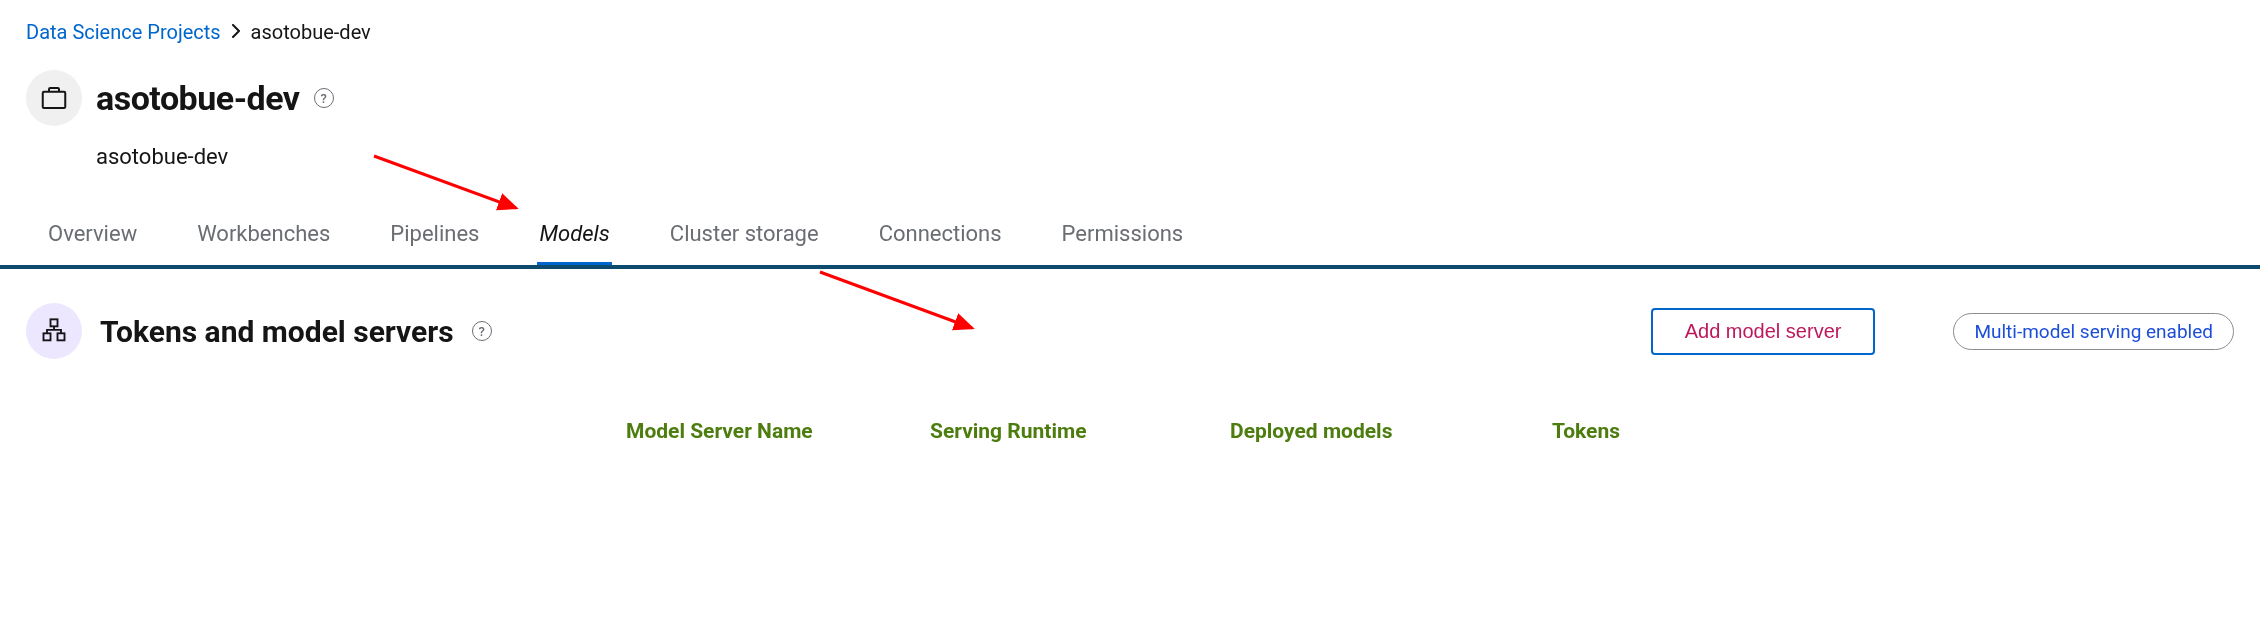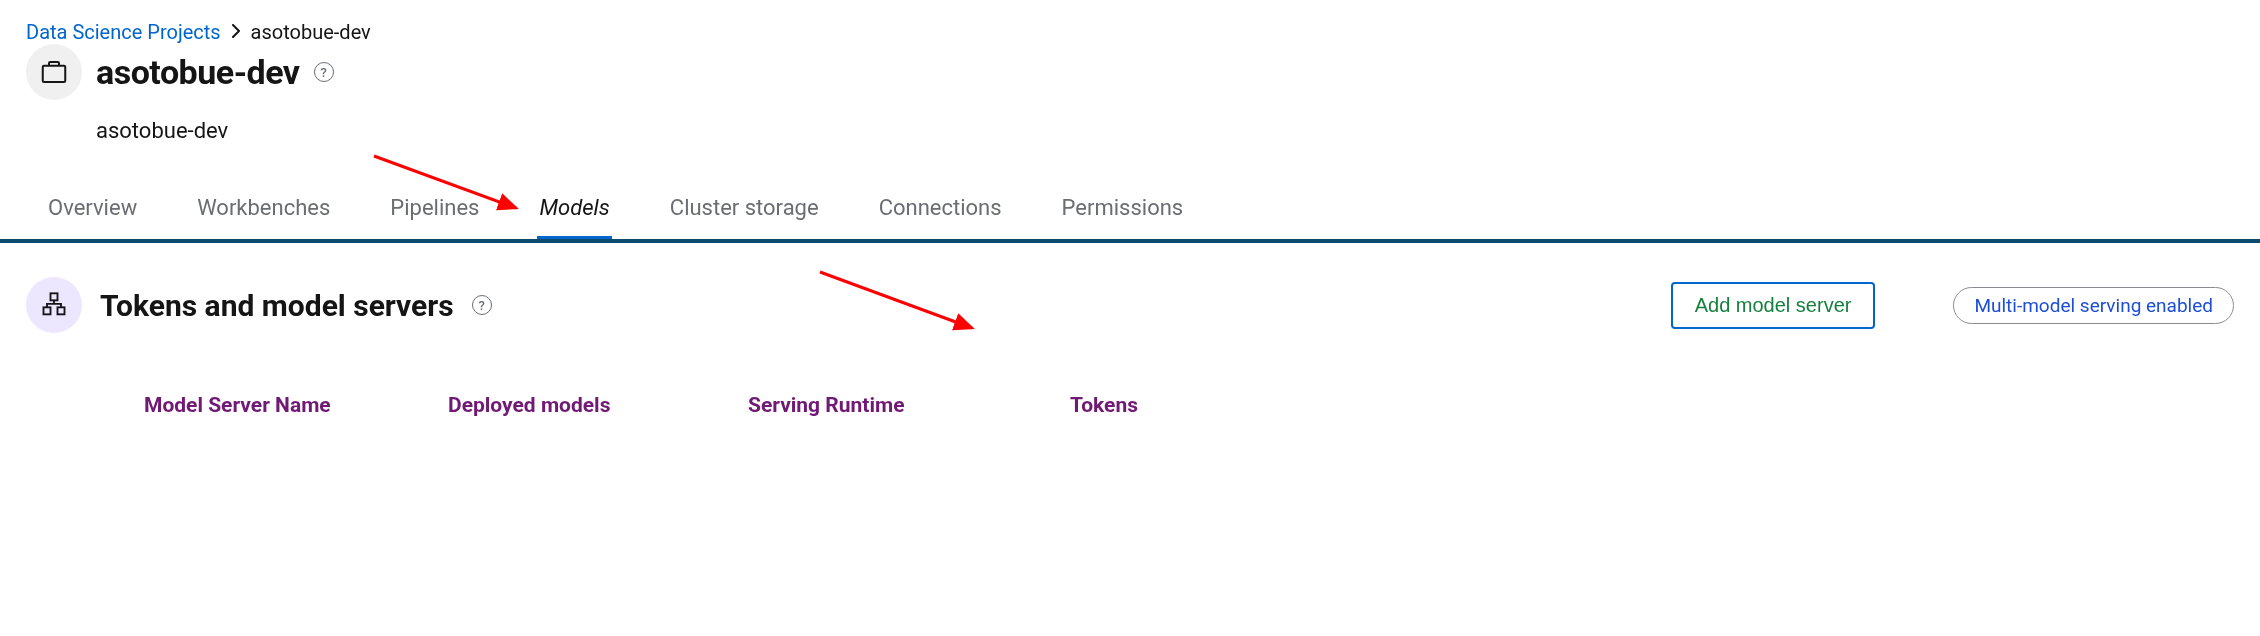--- a/index.html
+++ b/index.html
@@ -10,20 +10,21 @@
     background: #fff;
     width: 2260px;
   }
   .page { padding: 20px 26px 0 26px; }
 
   .breadcrumb {
     display: flex;
     align-items: center;
     gap: 10px;
     font-size: 20px;
+    margin-bottom: 26px;
   }
   .breadcrumb a { color: #0066cc; text-decoration: none; }
   .breadcrumb .sep { color: #151515; font-size: 14px; }
   .breadcrumb .current { color: #151515; }
 
   .title-row {
     display: flex;
     align-items: center;
     gap: 14px;
     margin-bottom: 18px;
@@ -94,24 +95,24 @@
   }
   .section-icon-wrap svg { width: 28px; height: 28px; }
   h2.section-title {
     font-size: 30px;
     font-weight: 700;
   }
   .spacer { flex: 1; }
 
   .btn-primary-outline {
     border: 2.5px solid #0066cc;
-    color: #15803d;
+    color: #be185d;
     background: #fff;
     font-size: 20px;
-    padding: 10px 22px;
+    padding: 10px 32px;
     border-radius: 4px;
     cursor: pointer;
     font-weight: 400;
   }
   .badge {
     border: 1.5px solid #8a8d90;
     border-radius: 999px;
     background: #fff;
     color: #1d4ed8;
     font-size: 19px;
@@ -119,21 +120,22 @@
     margin-left: 60px;
   }
 
   .table-head {
     display: flex;
     gap: 0;
     margin-top: 60px;
     padding-left: 118px;
     font-size: 21px;
     font-weight: 700;
-    color: #701a75;
+    color: #4d7c0f;
+    justify-content: center;
   }
   .table-head > div:nth-child(1){ width: 304px; }
   .table-head > div:nth-child(2){ width: 300px; }
   .table-head > div:nth-child(3){ width: 298px; }
   .table-head > div:nth-child(4){ width: 200px; margin-left: 24px; }
 
   
   .arrow {
     position: absolute;
     pointer-events: none;
@@ -188,22 +190,22 @@
     </div>
     <h2 class="section-title">Tokens and model servers</h2>
     <span class="help-icon">?</span>
     <div class="spacer"></div>
     <button class="btn-primary-outline">Add model server</button>
     <span class="badge">Multi-model serving enabled</span>
   </div>
 
   <div class="table-head">
     <div>Model Server Name</div>
+    <div>Serving Runtime</div>
     <div>Deployed models</div>
-    <div>Serving Runtime</div>
     <div>Tokens</div>
   </div>
 
   <svg class="arrow" style="left:370px; top:152px;" width="160" height="70" viewBox="0 0 160 70">
     <defs>
         <marker id="ah1" markerWidth="8" markerHeight="8" refX="6" refY="3" orient="auto">
           <path d="M0,0 L7,3 L0,6 Z" fill="#ff0000"></path>
         </marker>
       </defs>
     <line x1="4" y1="4" x2="146" y2="56" stroke="#ff0000" stroke-width="3" marker-end="url(#ah1)"></line>

